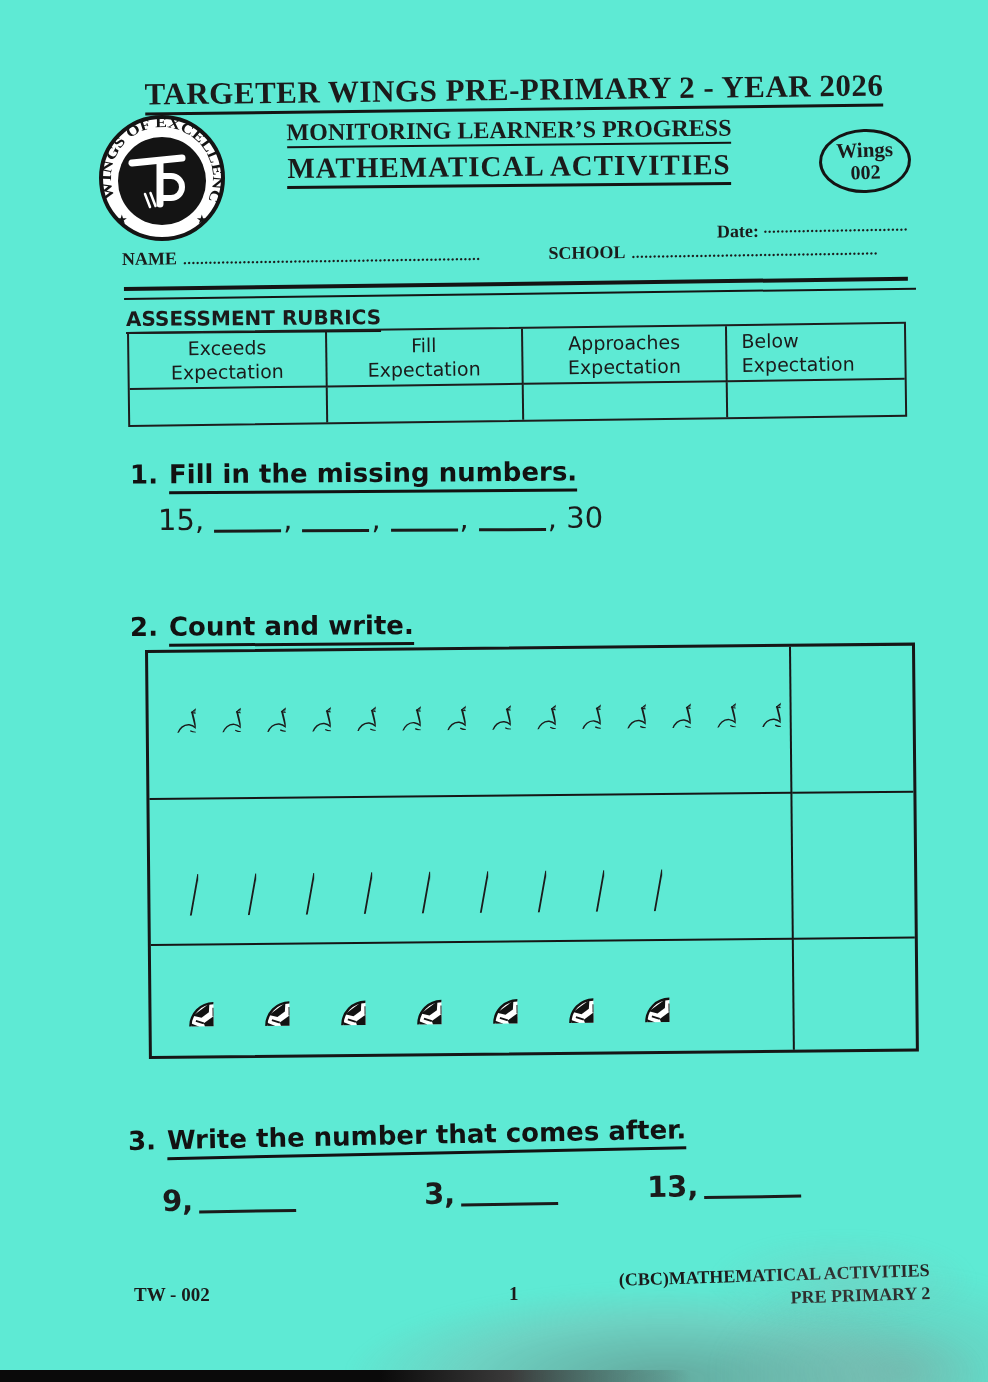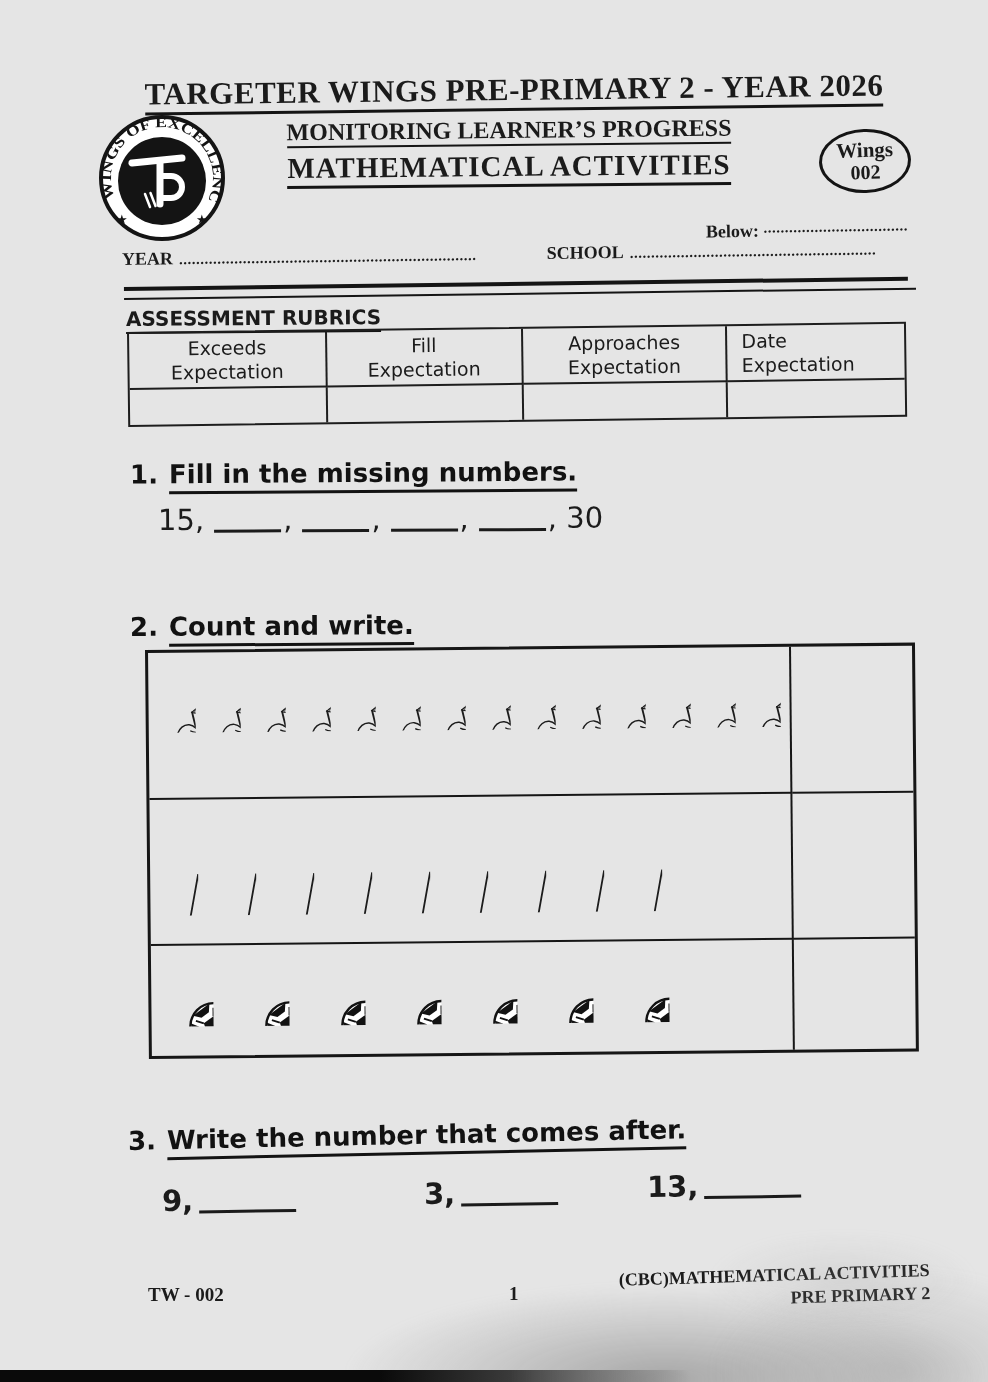--- a/index.html
+++ b/index.html
@@ -1,19 +1,19 @@
 <!DOCTYPE html>
 <html><head>
 <meta charset="utf-8">
 <style>
   * { margin:0; padding:0; box-sizing:border-box; }
   html,body { background:#ffffff; }
   .page {
     position:relative; width:988px; height:1382px;
-    background:#e5e5e5; color:#1b1b1b; overflow:hidden;
+    background:#5eead4; color:#1b1b1b; overflow:hidden;
     font-family:"Liberation Serif", serif;
   }
   .abs { position:absolute; }
 
   
   .title-main {
     top:72px; left:110px; right:70px; text-align:center;
     font-size:31px; font-weight:bold; letter-spacing:.5px;
     transform:rotate(-0.7deg);
   }
@@ -116,21 +116,21 @@
   .q3-item {
     font-family:"DejaVu Sans", sans-serif; font-weight:bold; font-size:29px;
     white-space:nowrap; transform:rotate(-0.9deg); transform-origin:left center;
   }
   #q3-i0 { top:1184px; left:162px; }
   #q3-i1 { top:1177px; left:424px; }
   #q3-i2 { top:1170px; left:647px; }
   .q3b { width:97px; margin-left:6px; }
 
   
-  .foot-left  { top:1284px; left:148px; font-size:19px; font-weight:bold; }
+  .foot-left  { top:1284px; left:134px; font-size:19px; font-weight:bold; }
   .foot-page  { top:1283px; left:509px; font-size:19px; font-weight:bold; }
   .foot-right {
     top:1259px; right:58px; text-align:right; font-size:18px; font-weight:bold;
     line-height:1.3; transform:rotate(-1.8deg); transform-origin:right center;
   }
 
   
   .smudge-a { left:350px; bottom:-20px; width:630px; height:115px;
     background:radial-gradient(ellipse at 50% 80%, rgba(105,105,105,.5) 0%, rgba(150,150,150,.28) 45%, rgba(200,200,200,0) 72%);
     filter:blur(5px); }
@@ -211,25 +211,25 @@
       <path d="M -17 16 L -12 29 M -11.5 15 L -6.5 28" stroke-width="2.5"></path>
     </g>
   </svg>
 
   <div class="abs badge">
     <div class="b1">Wings</div>
     <div class="b2">002</div>
   </div>
 
   <div class="abs date-line">
-    <span>Below:</span>
+    <span>Date:</span>
     <span class="dots">..................................</span>
   </div>
   <div class="abs name-line">
-    <span>YEAR</span>
+    <span>NAME</span>
     <span class="dots fill1">......................................................................</span>
     <span>SCHOOL</span>
     <span class="dots fill2">..........................................................</span>
   </div>
 
   <div class="abs rule-wrap">
     <div class="rule-a"></div>
     <div class="rule-b"></div>
   </div>
 
@@ -241,21 +241,21 @@
     </div>
     <div class="rub-cell">
       <span>Fill</span><br>
       <span>Expectation</span>
     </div>
     <div class="rub-cell">
       <span>Approaches</span><br>
       <span>Expectation</span>
     </div>
     <div class="rub-cell last">
-      <span>Date</span><br>
+      <span>Below</span><br>
       <span>Expectation</span>
     </div>
     <div class="rub-empty"></div>
     <div class="rub-empty"></div>
     <div class="rub-empty"></div>
     <div class="rub-empty last"></div>
   </div>
 
   <div class="abs q-heading" id="q1-heading">
     <span class="num">1.</span><span class="q-title">Fill in the missing numbers.</span>

